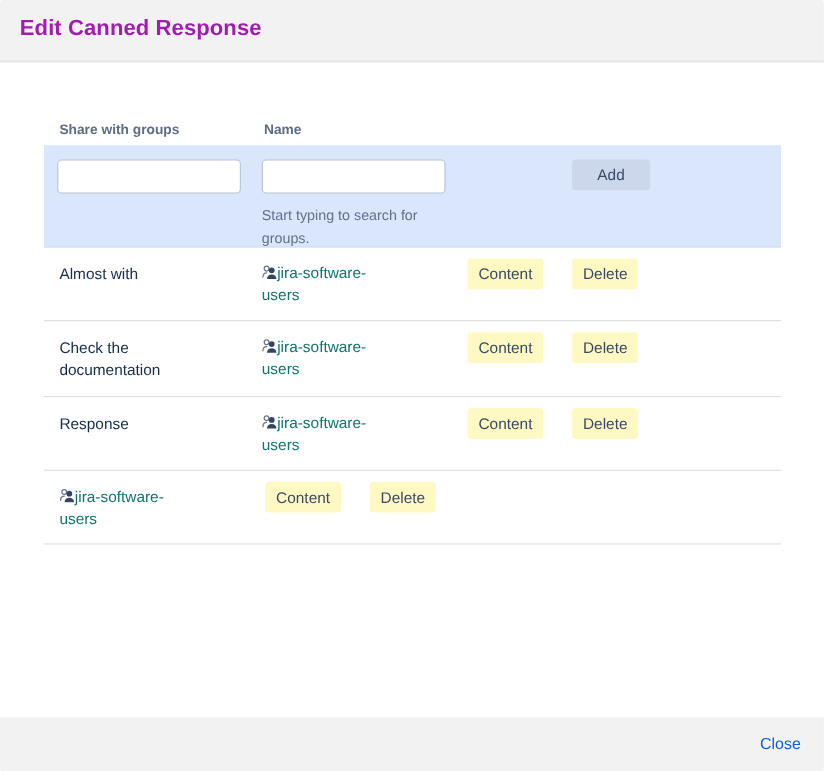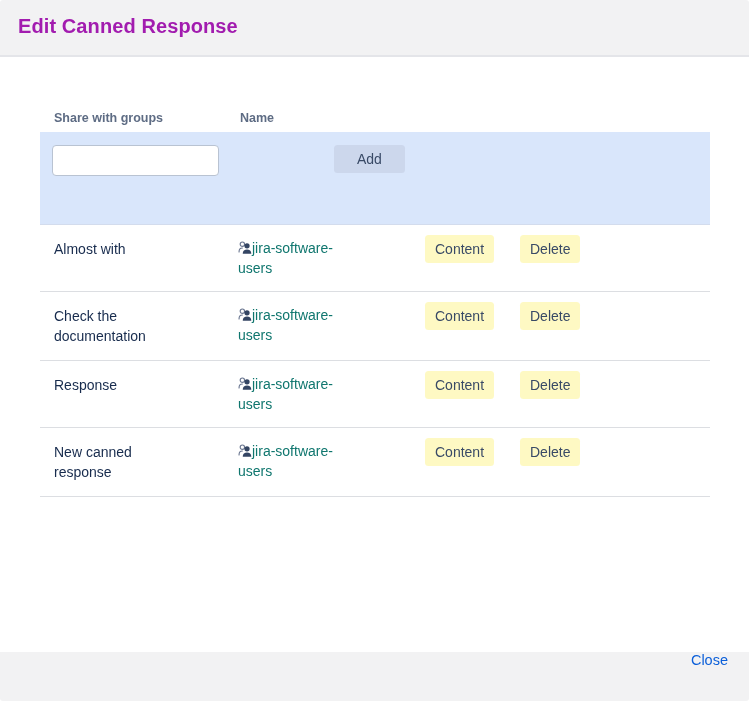--- a/index.html
+++ b/index.html
@@ -97,21 +97,21 @@
   .group-icon {
     display: inline-block;
     width: 14px; height: 14px;
     vertical-align: -1px;
     margin-right: 0px;
   }
   
   .dlg-footer {
     height: 49px; flex: 0 0 49px;
     background: #f2f2f3;
-    display: flex; justify-content: flex-end;
+    display: flex; align-items: center; justify-content: flex-end;
     padding: 0 21px 0 0;
   }
   .close-link {
     font-size: 14.5px; color: #0b5fd9;
     text-decoration: none; cursor: pointer;
   }
 </style>
 </head>
 <body>
 
@@ -128,20 +128,24 @@
         <div class="col-label c2">Share with groups</div>
         <div class="col-label c1">Name</div>
         <div class="c3"></div>
         <div class="c4"></div>
       </div>
 
       <div class="row editor">
         <div class="c1">
           <input class="txt-input" type="text" value="" style="">
         </div>
+        <div class="c2">
+          <input class="txt-input grp-input" type="text" value="" style="">
+          <div class="helper">Start typing to search for groups.</div>
+        </div>
         <div class="c3"></div>
         <div class="c4">
           <button class="btn btn-add">Add</button>
         </div>
       </div>
 
       <div class="row data-row">
         <div class="cell-name c1">
           <div class="wrapbox">Almost with</div>
         </div>
@@ -195,23 +199,20 @@
         </div>
         <div class="cell-btn c3">
           <button class="btn">Content</button>
         </div>
         <div class="cell-btn c4">
           <button class="btn">Delete</button>
         </div>
       </div>
 
       <div class="row data-row">
-        <div class="cell-name c1">
-          <div class="wrapbox">New canned response</div>
-        </div>
         <div class="cell-group c2">
           <div class="wrapbox"><span class="group-icon"><svg width="14" height="14" viewBox="0 0 16 16">
                   <circle cx="5" cy="4.8" r="2.5" fill="none" stroke="#6a7690" stroke-width="1.3"></circle>
                   <path d="M1.2 13.6c0-2.7 1.6-4.4 3.8-4.4" fill="none" stroke="#6a7690" stroke-width="1.3" stroke-linecap="round"></path>
                   <circle cx="10.3" cy="6.6" r="3" fill="#344563"></circle>
                   <path d="M5.4 15.6c0-3.1 2.1-4.7 4.9-4.7s4.9 1.6 4.9 4.7z" fill="#344563"></path>
                 </svg></span><span>jira-software-users</span></div>
         </div>
         <div class="cell-btn c3">
           <button class="btn">Content</button>

